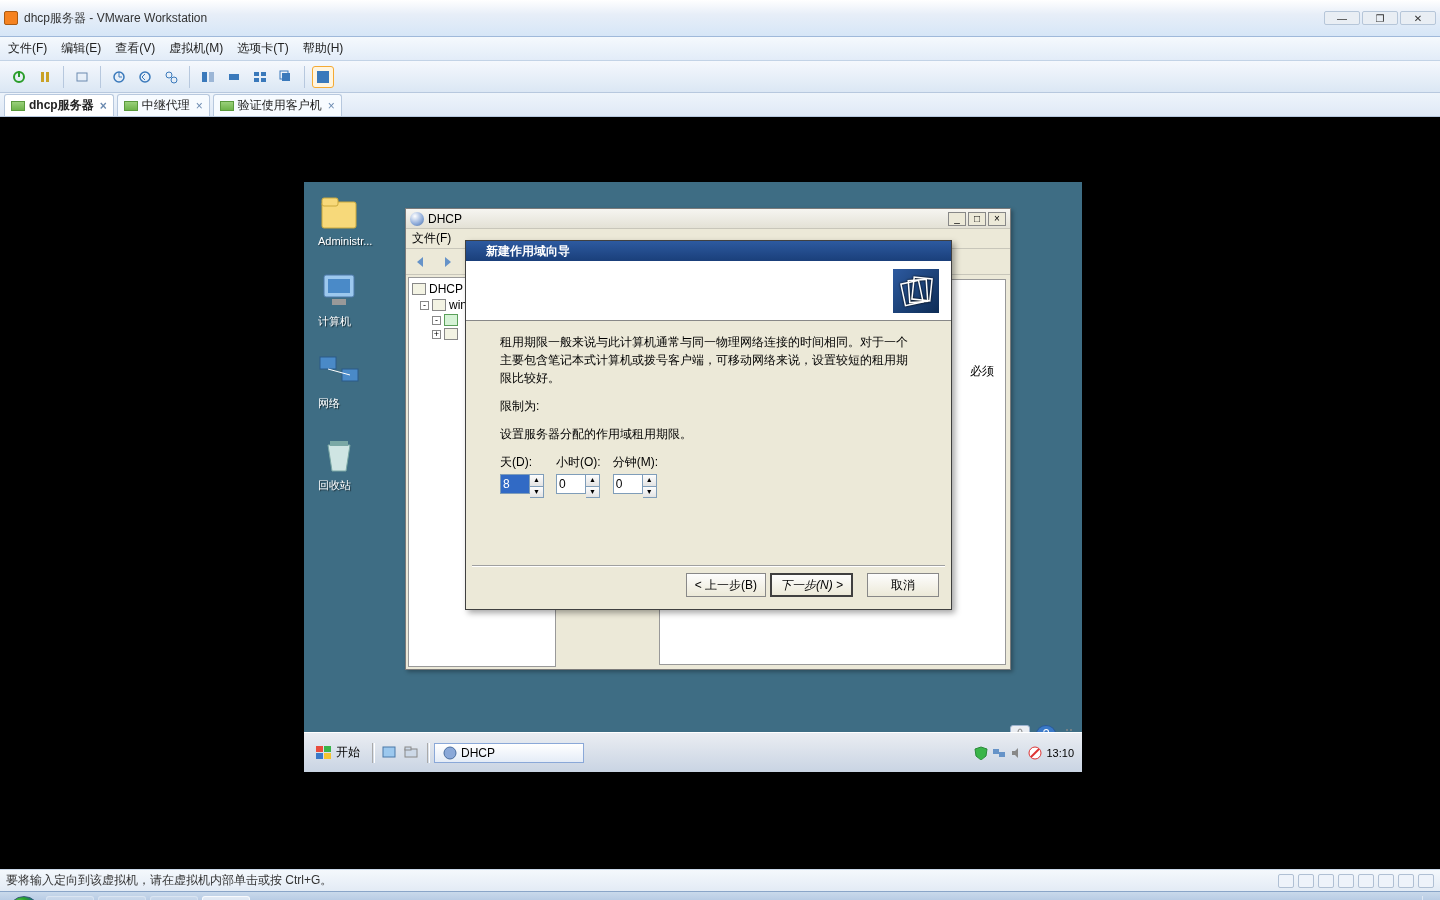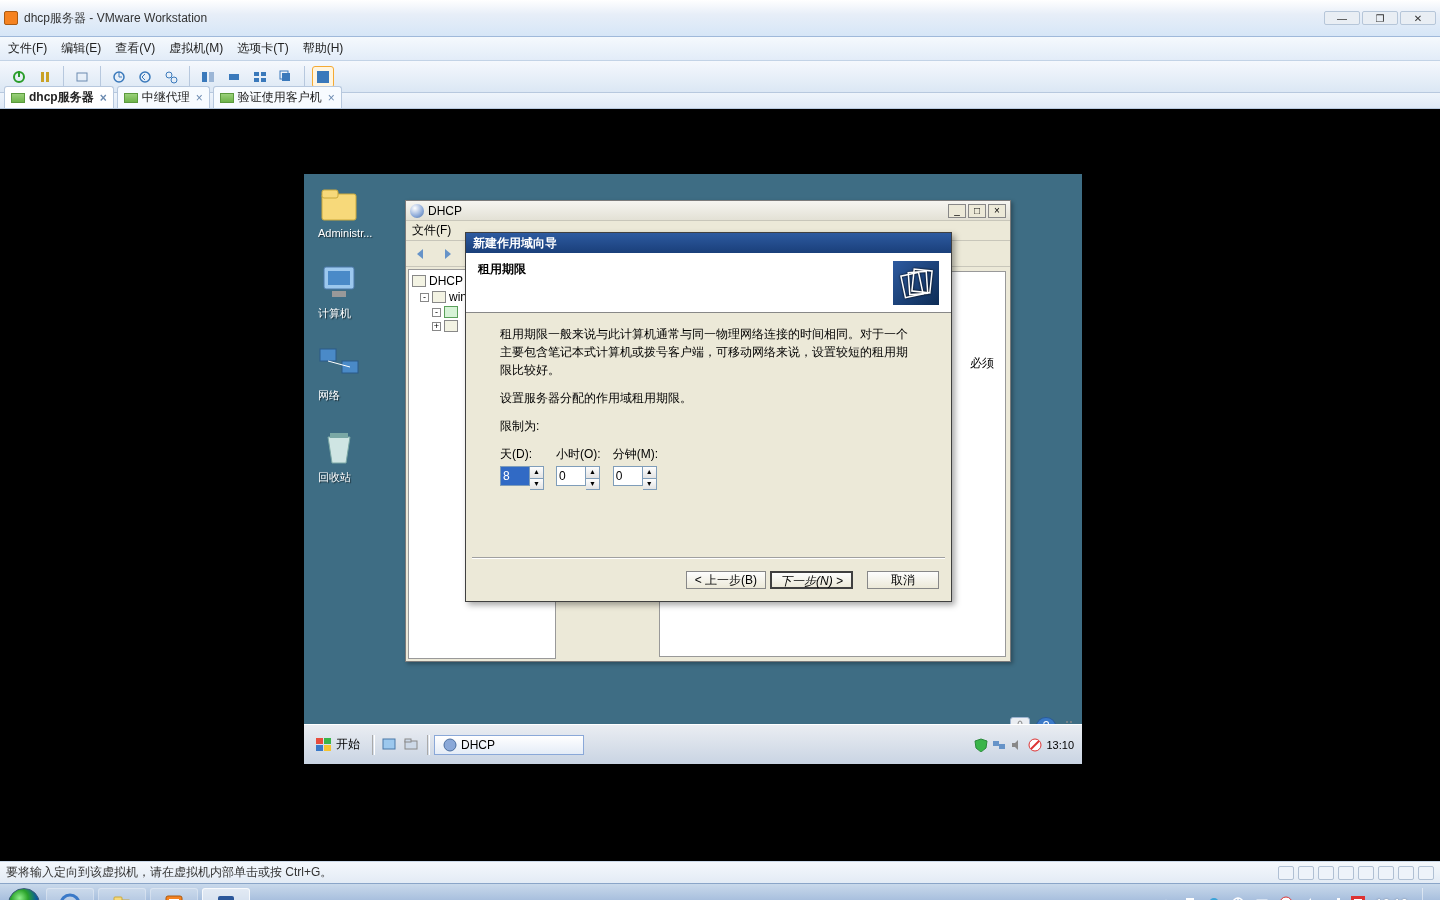--- a/index.html
+++ b/index.html
@@ -86,21 +86,21 @@
   margin: 0 5px;
 }
 .toolbar .tbtn.active {
   border-color: #f5aa33;
   background: #fff5e0;
 }
 .tbtn svg { display:block; }
 
 
 .tabbar {
-  height: 16px;
+  height: 24px;
   background: linear-gradient(to bottom, #eef4fb, #dfe9f6);
   border-bottom: 1px solid #b7c8de;
   display: flex;
   align-items: flex-end;
   padding: 0 4px;
 }
 .tab {
   height: 22px;
   background: #f7fbff;
   border: 1px solid #b7c8de;
@@ -241,21 +241,21 @@
   border: 1px solid #404040;
   box-shadow: 3px 3px 6px rgba(0,0,0,.35);
 }
 .wizard-title {
   height: 20px;
   background: linear-gradient(to bottom, #2d5aa0, #1a3f7a);
   color: #fff;
   font-size: 12px;
   font-weight: bold;
   display:flex;align-items:center;
-  padding: 0 7px;
+  padding: 0 20px;
 }
 .wizard-header {
   background:#fff;
   border-bottom: 1px solid #888;
   height: 60px;
   display:flex;
   padding: 8px 12px;
   position: relative;
 }
 .wizard-header .wh-text { flex:1; }
@@ -308,21 +308,21 @@
 
 .wizard-buttons {
   position: absolute;
   bottom: 12px;
   right: 12px;
   display:flex;
   gap: 4px;
 }
 .wbtn {
   min-width: 72px;
-  height: 18px;
+  height: 24px;
   border: 1px solid #888;
   background: linear-gradient(#fdfdfd,#ece9d8);
   font-size: 12px;
   cursor: pointer;
   padding: 0 8px;
 }
 .wbtn.default { border: 2px solid #404040; font-style: italic; }
 .wizard .sep-line {
   position:absolute; left:6px; right:6px; bottom:42px;
   height:2px; border-top:1px solid #a0a0a0; border-bottom:1px solid #fff;
@@ -646,36 +646,35 @@
     </div>
 
     <span class="behind-text">必须</span>
 
     <div class="wizard">
       <div class="wizard-title">
         <span>新建作用域向导</span>
       </div>
       <div class="wizard-header">
         <div class="wh-text">
-          <div class="wh-title">租用期限</div>
         </div>
         <div class="wh-icon">
           <svg width="34" height="34">
               <g fill="none" stroke="#fff" stroke-width="1.5">
                 <rect x="4" y="8" width="18" height="22" transform="rotate(-12 13 19)"></rect>
                 <rect x="10" y="6" width="18" height="22" transform="rotate(-4 19 17)"></rect>
                 <rect x="14" y="4" width="18" height="22" transform="rotate(6 23 15)"></rect>
               </g>
             </svg>
         </div>
       </div>
       <div class="wizard-body">
         <p>租用期限一般来说与此计算机通常与同一物理网络连接的时间相同。对于一个主要包含笔记本式计算机或拨号客户端，可移动网络来说，设置较短的租用期限比较好。</p>
+        <p>限制为:</p>
         <p>设置服务器分配的作用域租用期限。</p>
-        <p>限制为:</p>
         <div class="duration-fields">
           <div class="df">
             <label>天(D):</label>
             <div class="spinner">
               <input class="sel" value="8" style="">
               <div class="sp-btns">
                   <div>▲</div>
                   <div>▼</div>
                 </div>
             </div>

